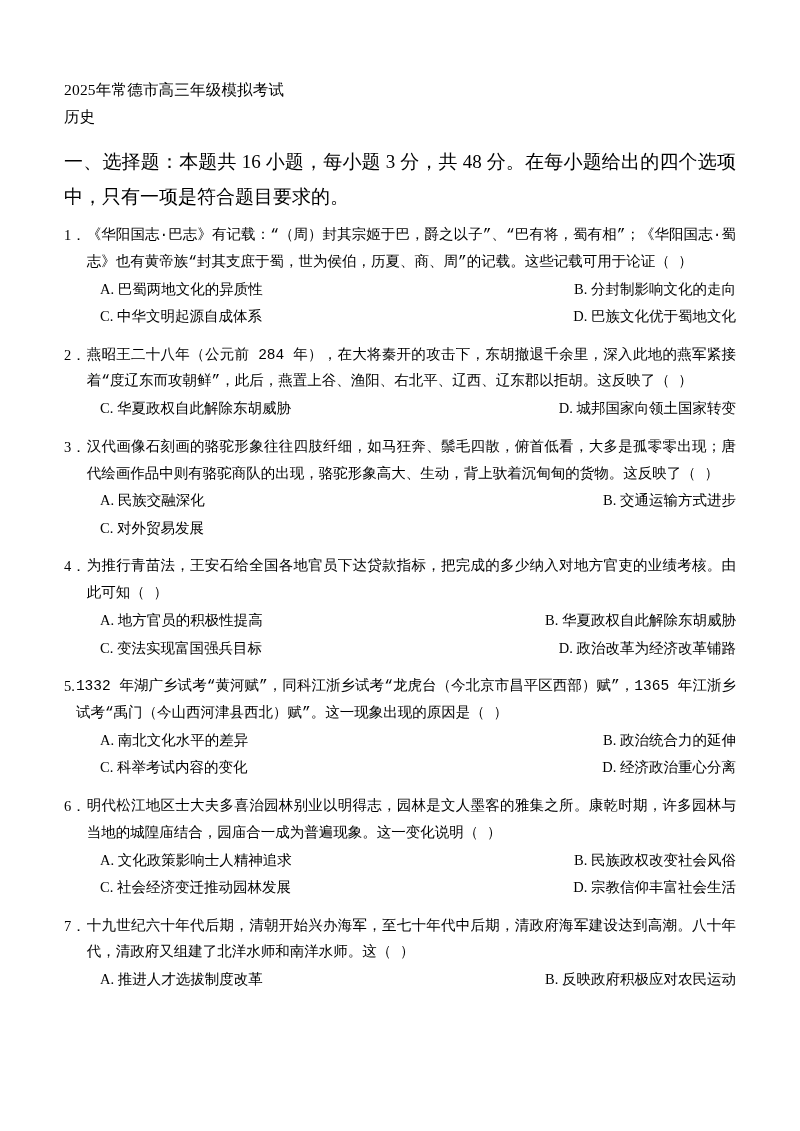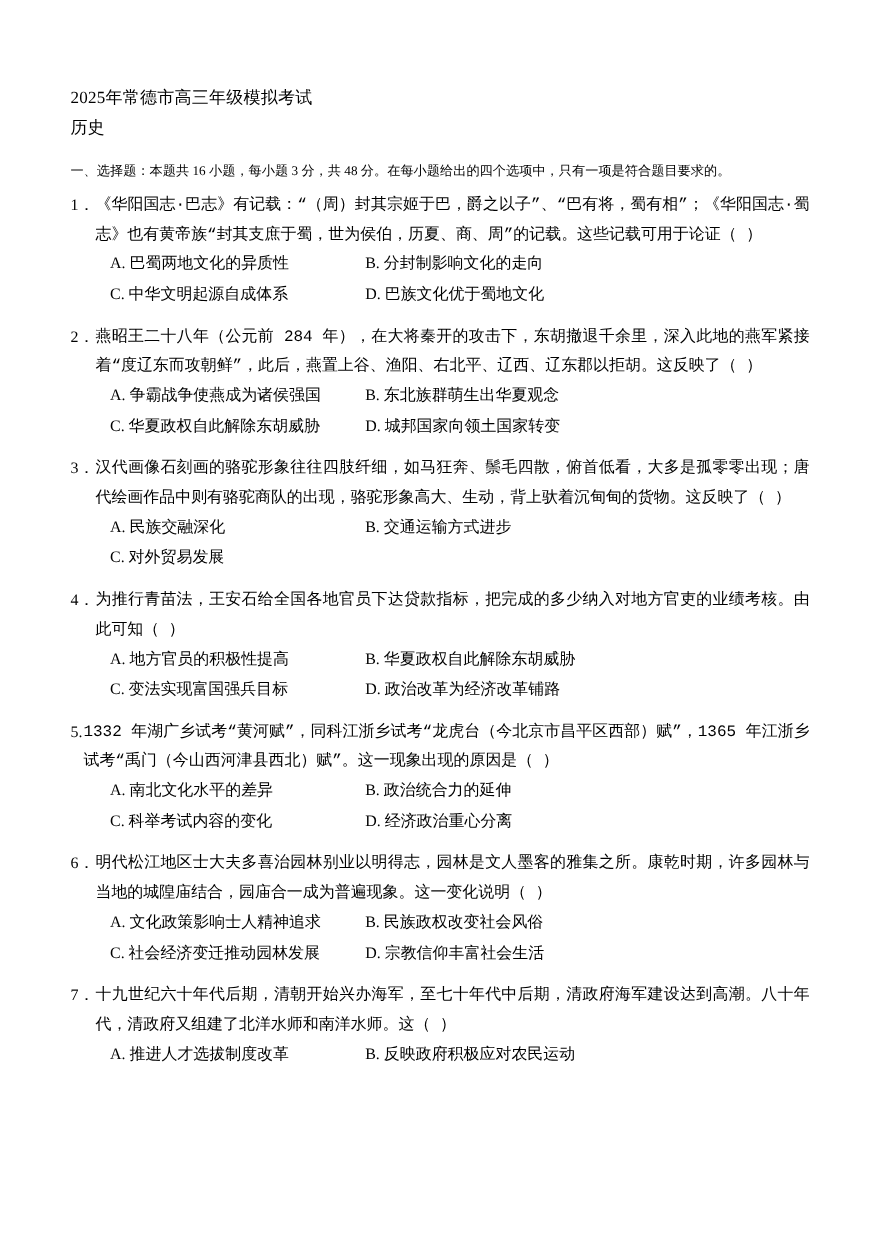--- a/index.html
+++ b/index.html
@@ -26,21 +26,21 @@
     margin: 0 0 2px 0;
     letter-spacing: 0.2px;
   }
   .doc-subtitle {
     text-align: left;
     font-size: 15.5px;
     line-height: 1.6;
     margin: 0 0 14px 0;
   }
   .section-head {
-    font-size: 12px;
+    font-size: 19px;
     line-height: 1.85;
     text-indent: 0;
     margin: 0 0 8px 0;
     text-align: justify;
   }
   .q-block {
     margin: 0 0 6px 0;
   }
   .q-stem {
     font-size: 14.5px;
@@ -62,20 +62,21 @@
     display: flex;
     font-size: 14.5px;
     line-height: 1.9;
     padding-left: 36px;
   }
   .opt-a, .opt-c {
     flex: 0 0 232px;
   }
   .opt-b, .opt-d {
     flex: 1 1 auto;
+    text-align: right;
   }
   .spacer-sm { height: 5px; }
 </style>
 </head>
 <body>
 
 <div class="page">
 
   <div class="doc-title">2025年常德市高三年级模拟考试</div>
   <div class="doc-subtitle">历史</div>
@@ -96,24 +97,20 @@
       <span class="opt-d">D. 巴族文化优于蜀地文化</span>
     </div>
   </div>
 
   <div class="spacer-sm"></div>
 
   <div class="q-block">
     <div class="q-stem">
       <span class="q-num">2．</span>
       <span class="q-text">燕昭王二十八年（公元前 284 年），在大将秦开的攻击下，东胡撤退千余里，深入此地的燕军紧接着“度辽东而攻朝鲜”，此后，燕置上谷、渔阳、右北平、辽西、辽东郡以拒胡。这反映了（ ）</span>
-    </div>
-    <div class="opt-row">
-      <span class="opt-a">A. 争霸战争使燕成为诸侯强国</span>
-      <span class="opt-b">B. 东北族群萌生出华夏观念</span>
     </div>
     <div class="opt-row">
       <span class="opt-c">C. 华夏政权自此解除东胡威胁</span>
       <span class="opt-d">D. 城邦国家向领土国家转变</span>
     </div>
   </div>
 
   <div class="spacer-sm"></div>
 
   <div class="q-block">

